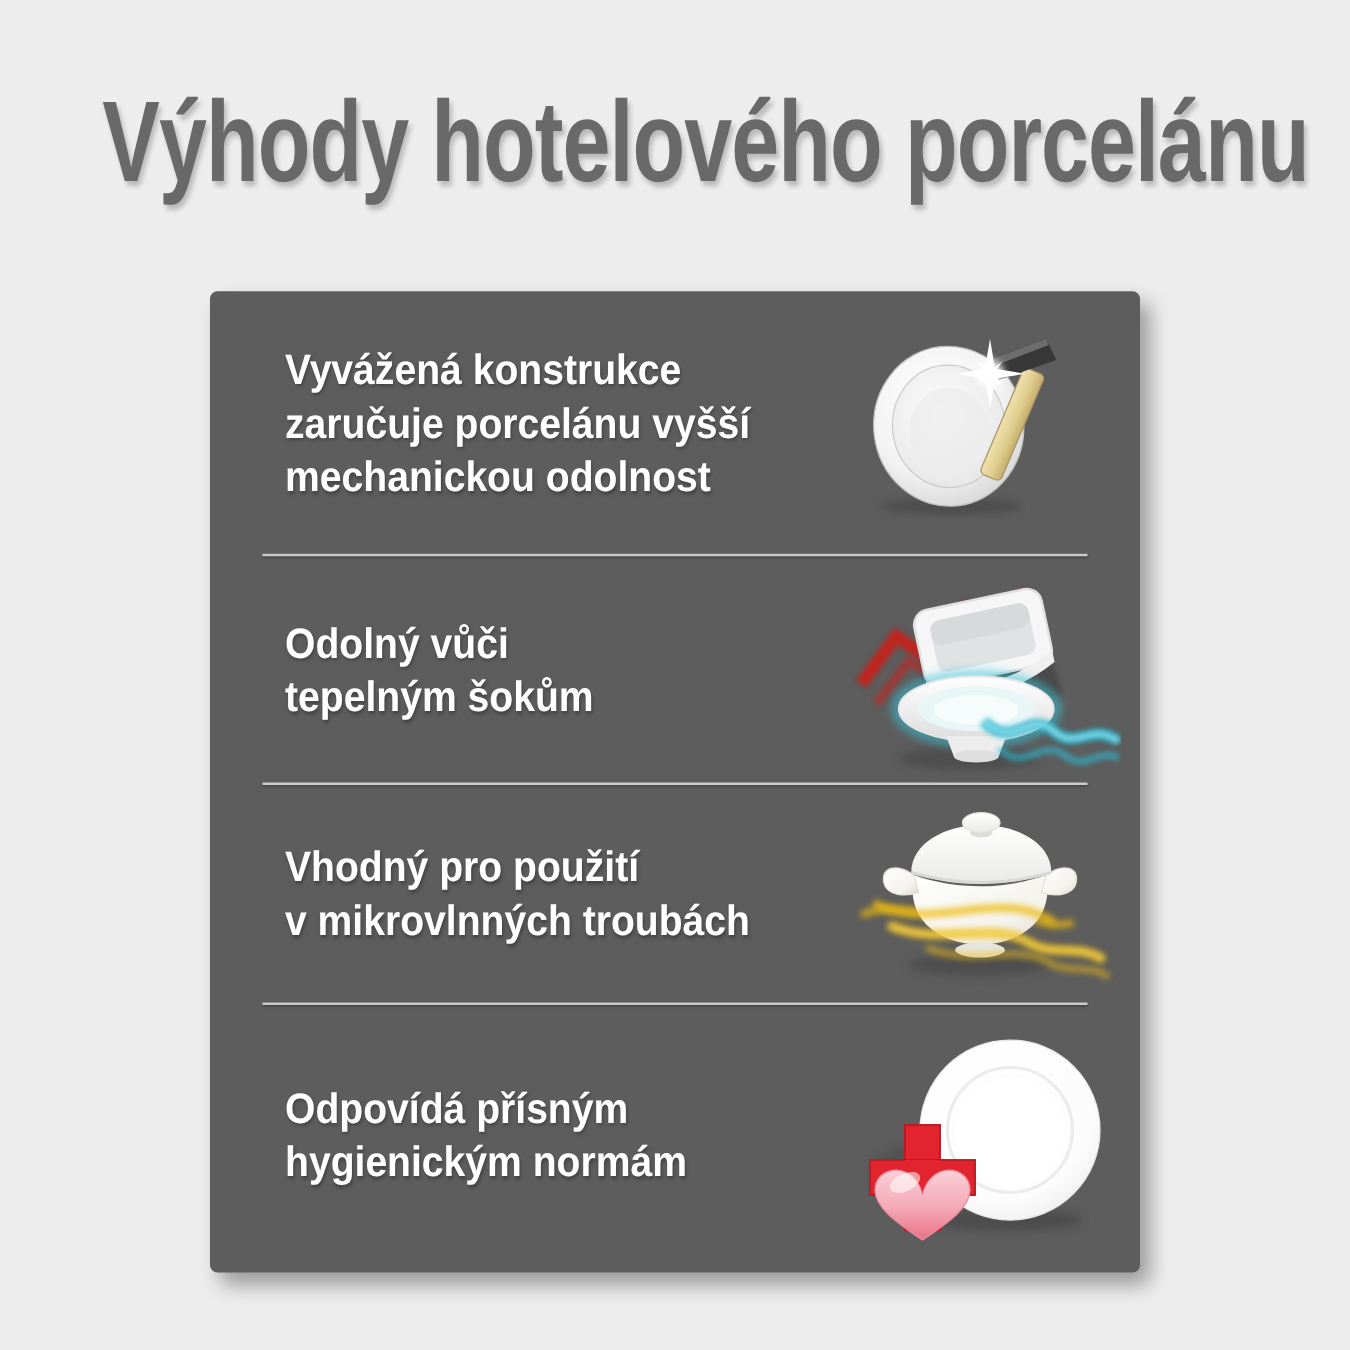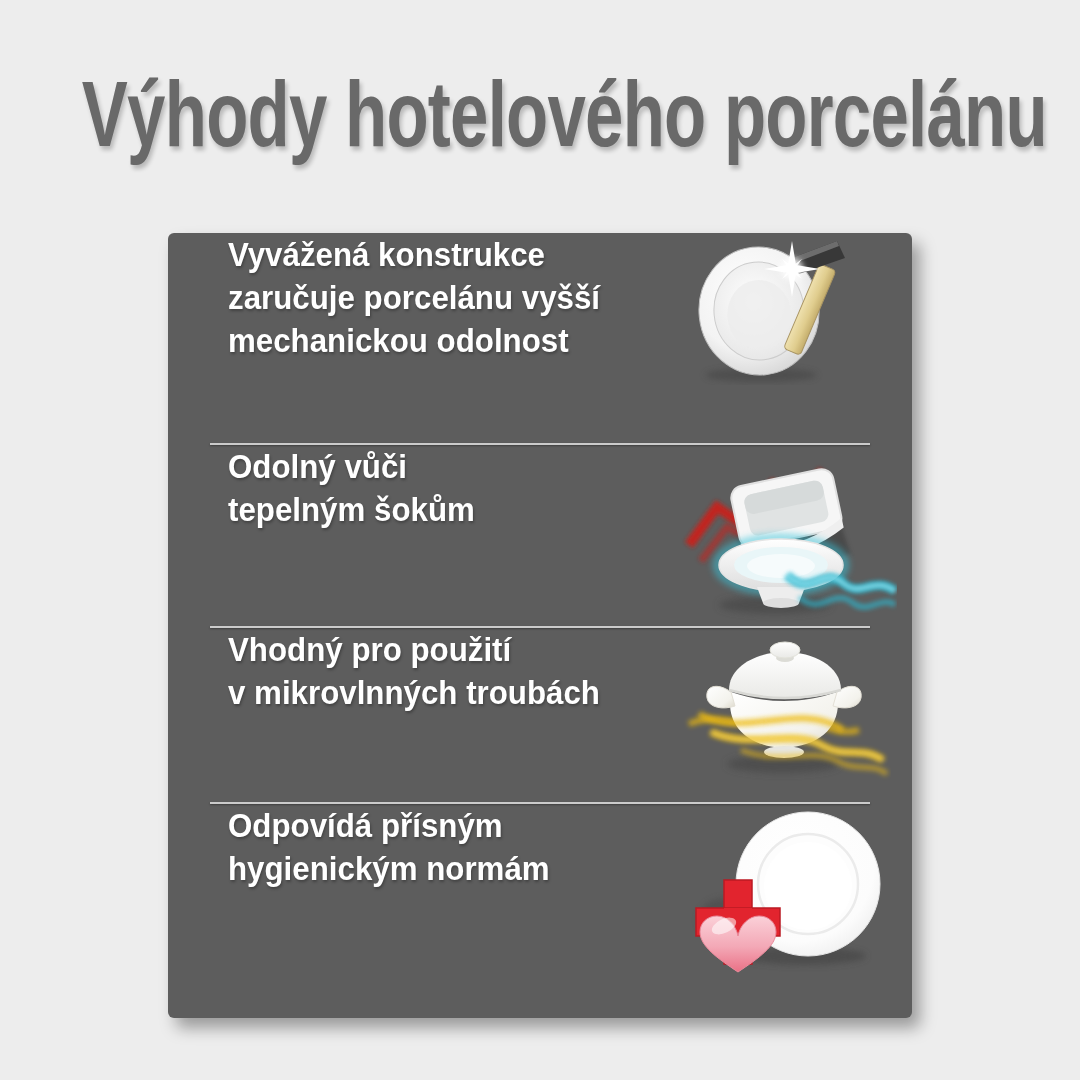--- a/index.html
+++ b/index.html
@@ -31,21 +31,21 @@
     width: 744px; height: 785px;
     background: #5d5d5d;
     border-radius: 6px;
     box-shadow: 8px 10px 16px rgba(0,0,0,0.35);
     display: flex;
     flex-direction: column;
   }
   .row {
     position: relative;
     display: flex;
-    align-items: flex-start;
+    align-items: center;
     justify-content: space-between;
     padding: 0 12px 0 60px;
     box-sizing: border-box;
   }
   .row-1 { height: 212px; }
   .row-2 { height: 183px; gap: 48px; }
   .row-3 { height: 176px; }
   .row-4 { height: 210px; }
   .row:not(.row-4)::after {
     content: "";

